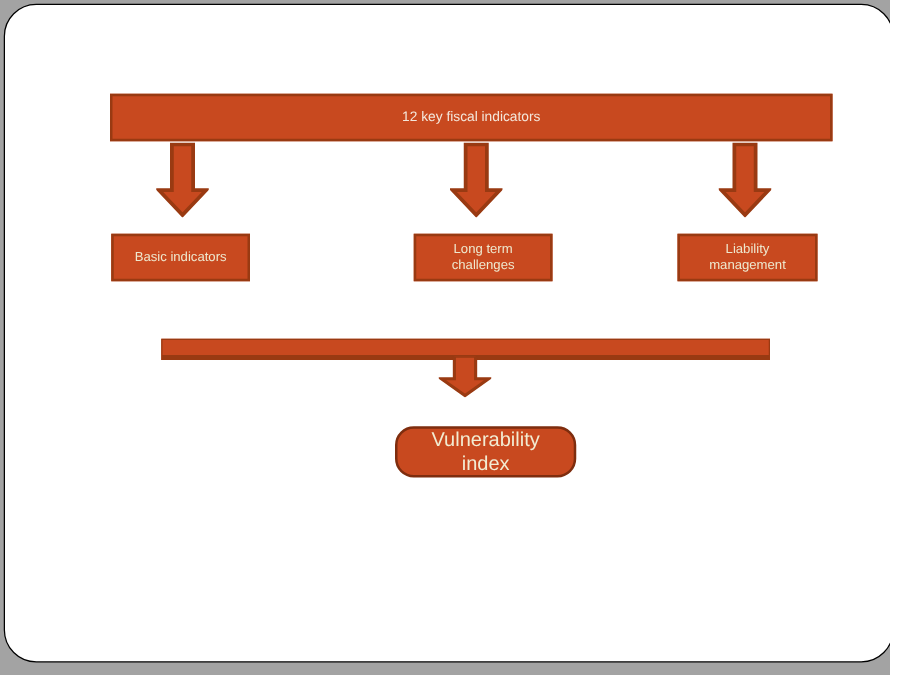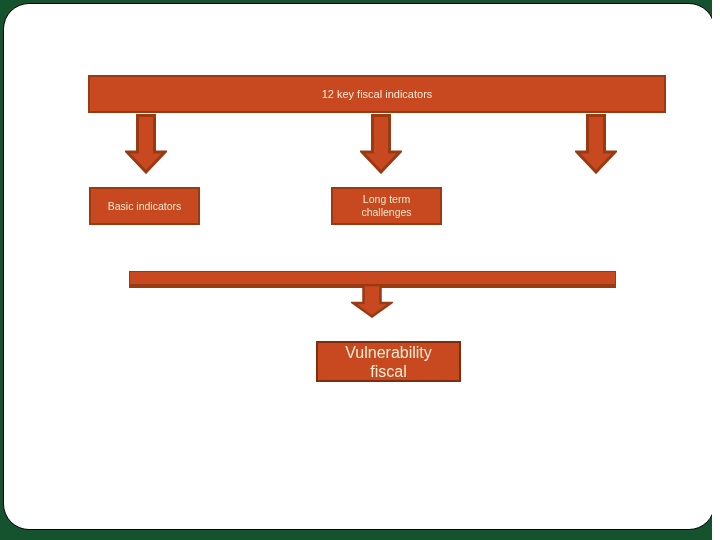--- a/index.html
+++ b/index.html
@@ -5,21 +5,21 @@
   html, body {
     margin: 0;
     padding: 0;
     background: #ffffff;
     font-family: "Liberation Sans", sans-serif;
   }
   .canvas {
     position: relative;
     width: 712px;
     height: 540px;
-    background: #14532d;
+    background: #a3a3a3;
     overflow: hidden;
   }
   .frame {
     position: absolute;
     left: 3px;
     top: 3px;
     width: 712px;
     height: 527px;
     border: 1px solid #000000;
     border-radius: 26px;
@@ -85,20 +85,21 @@
   }
   .result-box {
     left: 312px;
     top: 337px;
     width: 145px;
     height: 41px;
     border-color: #7E2D0E;
     color: #F2ECD2;
     font-size: 16px;
     line-height: 19px;
+    border-radius: 15px;
   }
   .result-box span { display: block; }
 </style>
 </head>
 <body>
 
 <div class="canvas">
   <div class="frame">
 
     <div class="shape title-bar">
@@ -118,26 +119,30 @@
     <div class="shape branch-box box-longterm">
       <span>Long term</span>
       <span>challenges</span>
     </div>
 
     <div class="shape branch-box box-basic">
       <span>Basic indicators</span>
       <span></span>
     </div>
 
+    <div class="shape branch-box box-liability">
+      <span>Liability</span>
+      <span>management</span>
+    </div>
 
     <div class="hbar"></div>
 
     <svg class="arrow-4" viewBox="0 0 42 33">
       <polygon points="12.5,0 29.5,0 29.5,18 40,18 21,31.5 2,18 12.5,18" fill="#C8491F" stroke="#993A12" stroke-width="2.5" stroke-linejoin="miter"></polygon>
     </svg>
 
     <div class="shape result-box">
       <span>Vulnerability</span>
-      <span>fiscal</span>
+      <span>index</span>
     </div>
 
   </div>
 </div>
 
 </body></html>

